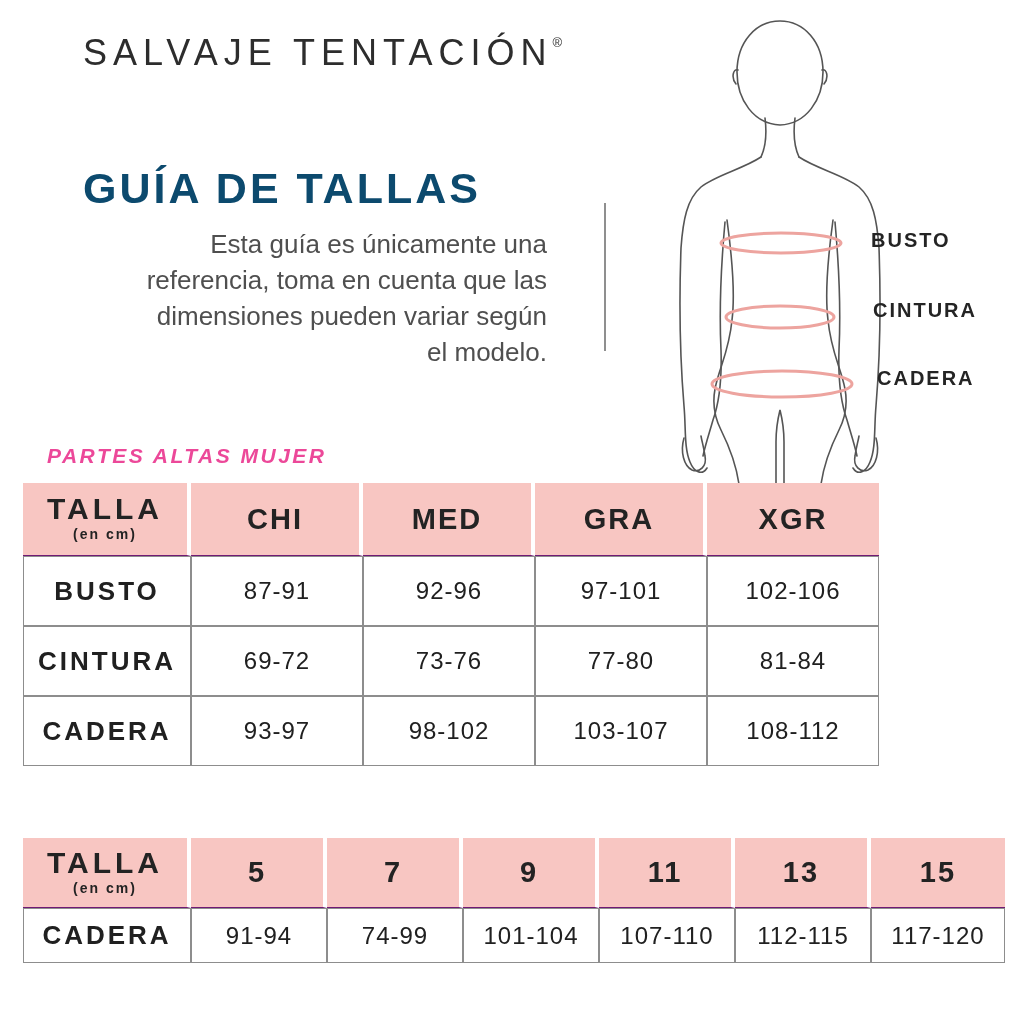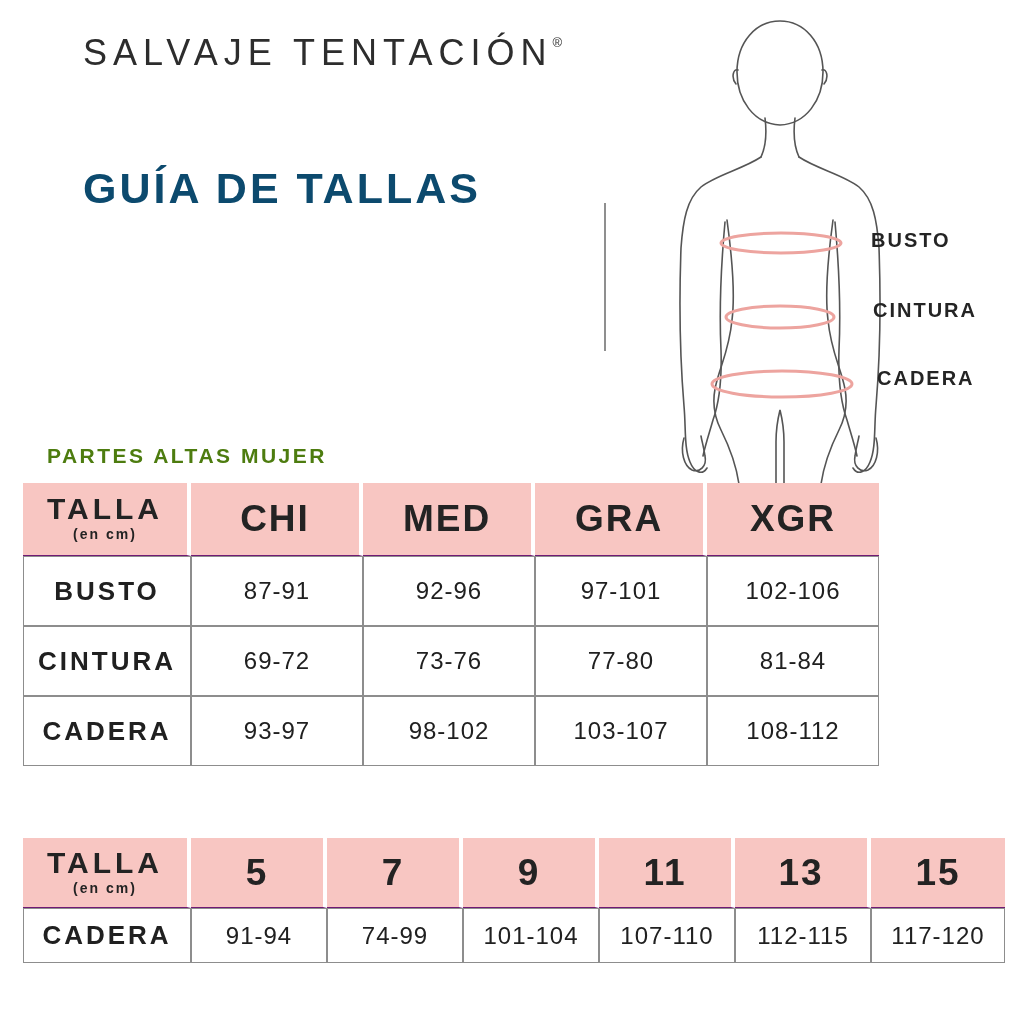--- a/index.html
+++ b/index.html
@@ -14,51 +14,57 @@
   .desc { position:absolute; left:55px; top:226px; width:492px; text-align:right; font-size:26px; line-height:36px; color:#4f4f4f; }
 
   .figure-wrap { position:absolute; left:590px; top:8px; width:434px; height:476px; }
   .figure-wrap svg { position:absolute; left:0; top:0; }
   .divider { position:absolute; left:14px; top:195px; width:2px; height:148px; background:#8f8f8f; }
   .measure-label { position:absolute; font-size:20px; font-weight:700; letter-spacing:2px; color:#242424; white-space:nowrap; }
   .lbl-busto   { left:281px; top:221px; }
   .lbl-cintura { left:283px; top:291px; }
   .lbl-cadera  { left:287px; top:359px; }
 
-  .section-heading { position:absolute; font-size:21px; font-weight:700; letter-spacing:2.5px; color:#4d7c0f; white-space:nowrap; }
+  .section-heading { position:absolute; font-size:21px; font-weight:700; letter-spacing:2.5px; color:#ec4899; white-space:nowrap;font-style:italic; }
   .sh-1 { left:47px; top:444px; }
   .sh-2 { left:47px; top:801px; }
 
   table.size-table { position:absolute; border-collapse:separate; border-spacing:0; table-layout:fixed; }
   .tbl-1 { left:23px; top:483px; width:856px; }
   .tbl-2 { left:23px; top:838px; width:982px; }
 
   .size-table th { background:#f8c6c2; text-align:center; vertical-align:middle; font-weight:700; color:#232323; border-right:4px solid #fff; border-bottom:1px solid #701a75; }
   .size-table th:last-child { border-right:none;margin-left:47px; }
   .tbl-1 th { height:73px; }
   .tbl-2 th { height:70px; }
   .th-main { font-size:30px; letter-spacing:4px; line-height:30px; }
   .th-sub  { font-size:14px; letter-spacing:2px; line-height:20px; }
-  .th-size { font-size:37px; letter-spacing:2px; }
+  .th-size { font-size:29px; letter-spacing:2px; }
 
   .size-table td { background:#fff; border:1px solid #8d8d8d; text-align:center; vertical-align:middle; color:#202020; }
   .tbl-1 td { height:70px; }
   .tbl-2 td { height:55px; }
   .td-label { font-size:26px; font-weight:700; letter-spacing:3px; }
   .td-value { font-size:24px; font-weight:400; letter-spacing:1px; }
 </style>
 </head>
 <body>
 
 <div class="canvas">
 
   <div class="brand"><span>SALVAJE TENTACIÓN</span><sup>®</sup></div>
 
   <div class="page-title">GUÍA DE TALLAS</div>
 
+  <div class="desc">
+    <div>Esta guía es únicamente una</div>
+    <div>referencia, toma en cuenta que las</div>
+    <div>dimensiones pueden variar según</div>
+    <div>el modelo.</div>
+  </div>
 
   <div class="figure-wrap">
     <svg width="434" height="476" viewBox="0 0 434 476">
       <g fill="none" stroke="#555555" stroke-width="1.6" stroke-linecap="round">
         <path d="M190,13 C214,13 233,34 233,64 C233,92 216,116 190,117 C164,116 147,92 147,64 C147,34 166,13 190,13 Z"></path>
         <path d="M148,62 C143,60 141,70 146,76 M232,62 C237,60 239,70 234,76"></path>
         <path d="M175,110 C177,126 176,138 171,149 M205,110 C203,126 204,138 209,149"></path>
         <path d="M171,149 C153,161 126,167 111,179 C97,191 93,212 91,240 C89,295 90,350 94,398 C96,420 94,440 100,454 C104,464 112,468 117,460"></path>
         <path d="M94,430 C90,444 94,458 102,462 C110,465 117,458 115,448 C114,440 112,434 111,428"></path>
         <path d="M135,214 C131,258 129,300 131,342 C132,372 129,395 123,412 C119,426 115,438 113,448"></path>

